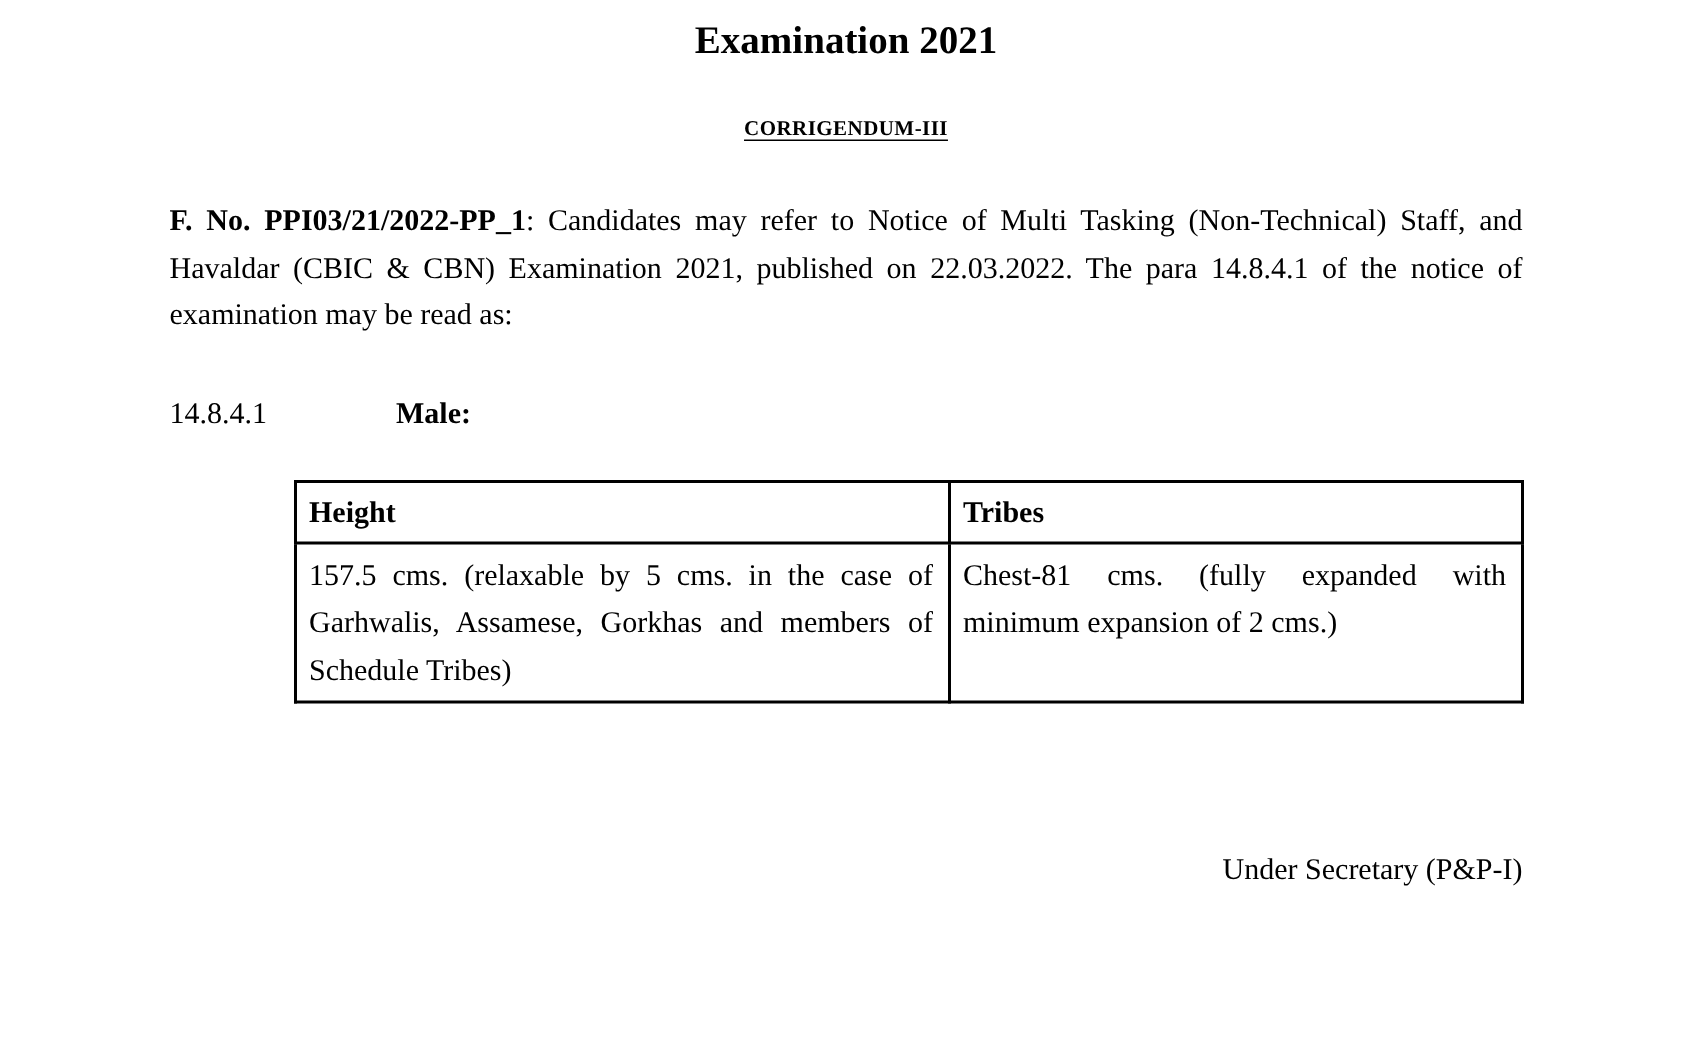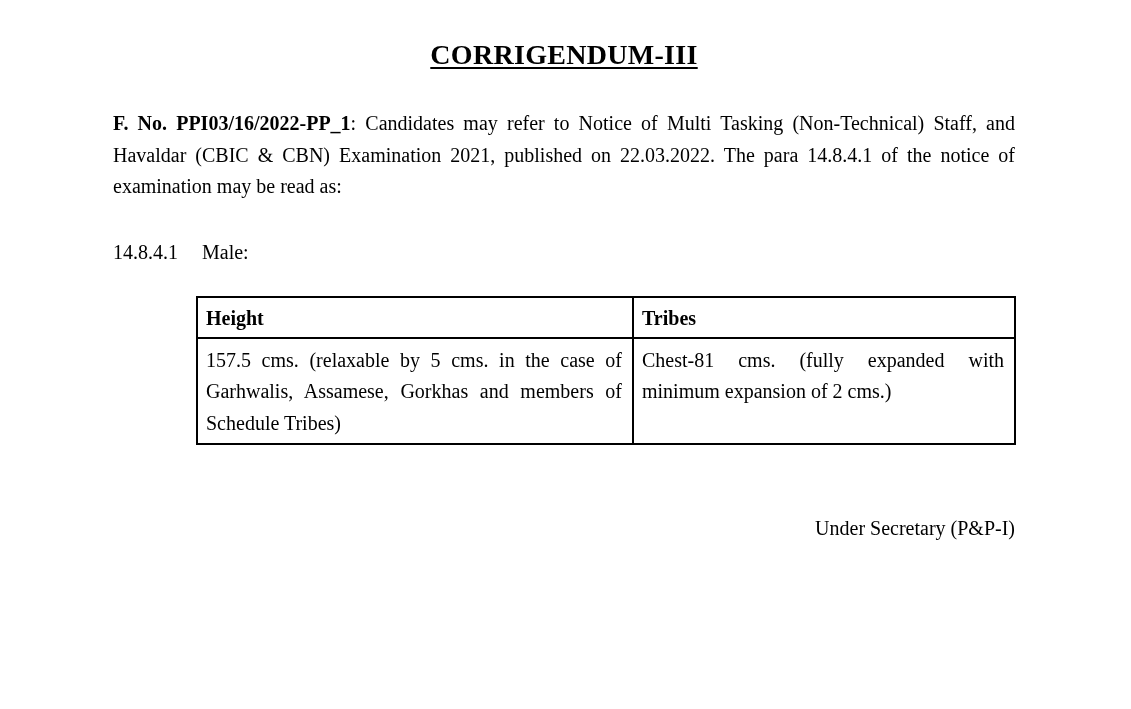--- a/index.html
+++ b/index.html
@@ -26,42 +26,42 @@
     font-size: 26px;
     line-height: 38px;
   }
   .heading-wrap {
     text-align: center;
     margin-top: 31px;
   }
   .corrigendum-heading {
     display: inline-block;
     font-weight: bold;
-    font-size: 28px;
+    font-size: 14px;
     letter-spacing: 0.3px;
     text-decoration: underline;
     text-underline-offset: 3px;
   }
   .body-para {
     margin-top: 37px;
     font-size: 20px;
     line-height: 31.5px;
     text-align: justify;
   }
   .body-para .ref-no {
     font-weight: bold;
   }
   .clause-line {
     margin-top: 34px;
     font-size: 20px;
     line-height: 31px;
   }
   .clause-label {
-    font-weight: normal;
-    margin-left: 24px;
+    font-weight: bold;
+    margin-left: 86px;
   }
   table.spec-table {
     border-collapse: collapse;
     table-layout: fixed;
     width: 818px;
     margin: 28px 0 0 83px; 
   }
   table.spec-table th,
   table.spec-table td {
     border: 2px solid #000000;
@@ -75,40 +75,41 @@
     font-weight: bold;
     height: 35px;
     line-height: 29px;
   }
   table.spec-table td {
     height: 98px;
     text-align: justify;
     line-height: 31.5px;
   }
   .signature-block {
-    margin-top: 67px;
+    margin-top: 95px;
     text-align: right;
     font-size: 20px;
     line-height: 32px;
   }
 </style>
 </head>
 <body>
 
 <div class="page">
   <div class="content">
 
     <div class="doc-title">
+      <div>Examination 2021</div>
     </div>
 
     <div class="heading-wrap">
       <span class="corrigendum-heading">CORRIGENDUM-III</span>
     </div>
 
-    <p class="body-para"><span class="ref-no">F. No. PPI03/16/2022-PP_1</span><span>: Candidates may refer to Notice of Multi Tasking (Non-Technical) Staff, and Havaldar (CBIC &amp; CBN) Examination 2021, published on 22.03.2022. The para 14.8.4.1 of the notice of examination may be read as:</span></p>
+    <p class="body-para"><span class="ref-no">F. No. PPI03/21/2022-PP_1</span><span>: Candidates may refer to Notice of Multi Tasking (Non-Technical) Staff, and Havaldar (CBIC &amp; CBN) Examination 2021, published on 22.03.2022. The para 14.8.4.1 of the notice of examination may be read as:</span></p>
 
     <div class="clause-line">
       <span class="clause-number">14.8.4.1</span><span class="clause-label">Male:</span>
     </div>
 
     <table class="spec-table">
       <colgroup>
         <col style="width:436px">
         <col style="width:382px">
       </colgroup>

